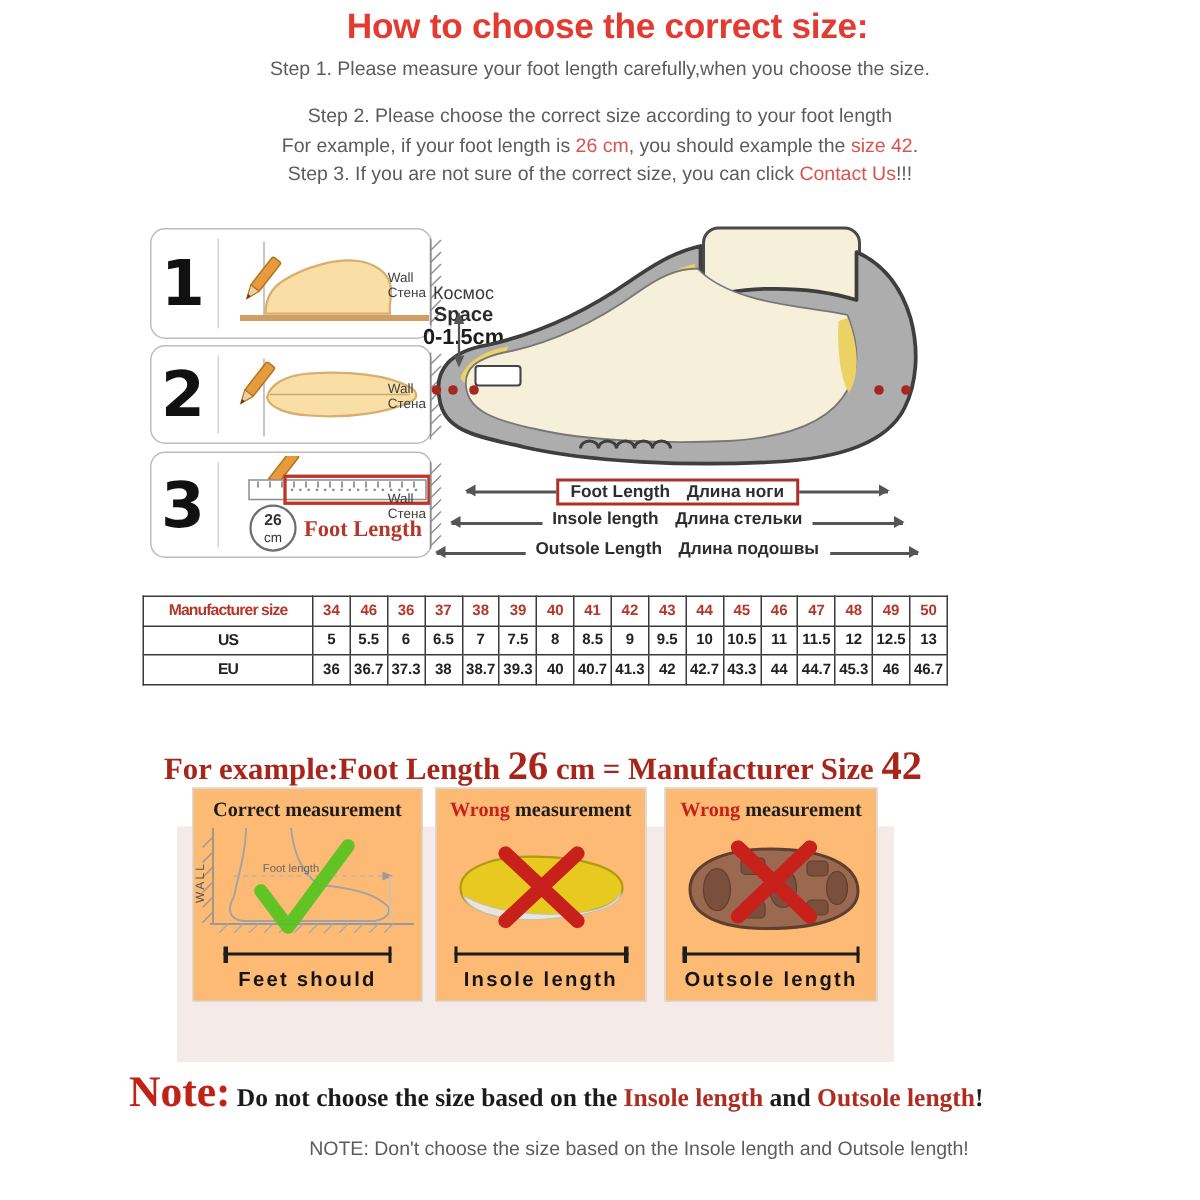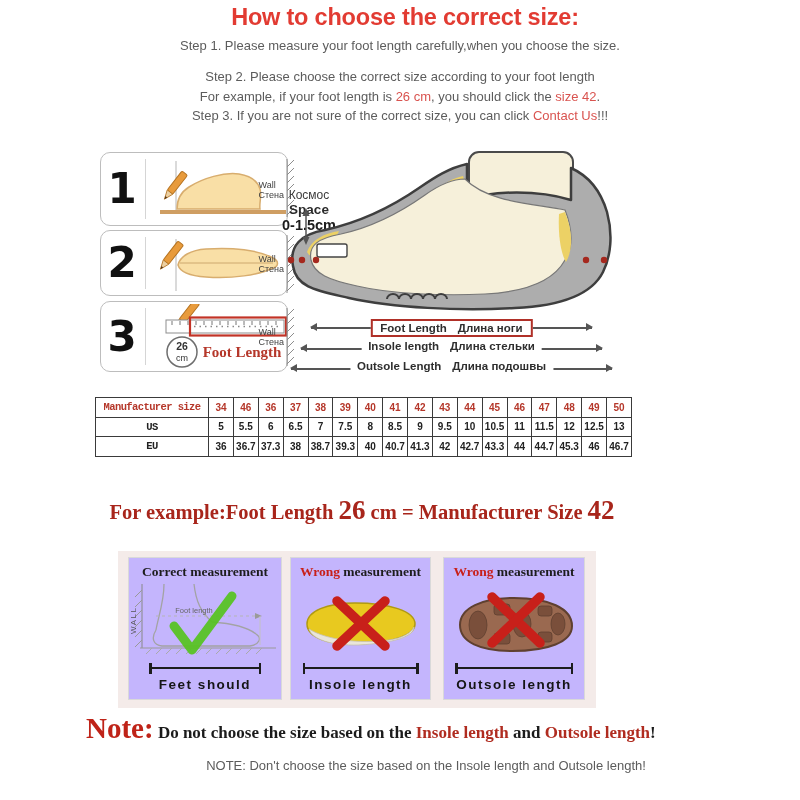--- a/index.html
+++ b/index.html
@@ -41,31 +41,31 @@
     border-left:7px solid #555;border-top:4.5px solid transparent;border-bottom:4.5px solid transparent;}
   .mlabel{position:absolute;left:50%;top:0;transform:translateX(-50%);background:#fff;
     display:flex;gap:11px;align-items:center;padding:0 7px;font-size:11.5px;font-weight:bold;color:#2e2e2e;white-space:nowrap;}
   .mlabel.boxed{border:2.2px solid #b03028;padding:1px 8px;}
 
   
   .size-table{left:95px;top:397px;}
   .size-table table{border-collapse:collapse;table-layout:fixed;width:537px;}
   .size-table td{border:1.4px solid #3a3a3a;height:19.5px;text-align:center;vertical-align:middle;
     font-size:10px;font-weight:bold;color:#222;font-family:"Liberation Sans",sans-serif;padding:0;}
-  .size-table td.row-label{width:113px;font-family:Liberation Mono, monospace;font-size:10.5px;letter-spacing:-0.6px;}
+  .size-table td.row-label{width:113px;font-family:Liberation Sans, sans-serif;font-size:10.5px;letter-spacing:-0.6px;}
   .size-table .red{color:var(--table-red);}
 
   
   .example{left:0;top:495px;width:724px;text-align:center;font-family:"Liberation Serif",serif;
     font-weight:bold;color:var(--deep-red);font-size:20.5px;white-space:nowrap;}
   .example .big{font-size:27px;}
 
   
   .comp-bg{left:118px;top:551px;width:478px;height:157px;background:#f4ebe9;}
-  .cpanel{top:557px;height:143px;background:#c4b5fd;border:1px solid #d9d9d9;}
+  .cpanel{top:525px;height:143px;background:#fdba74;border:1px solid #d9d9d9;}
   .cpanel-title{position:absolute;left:0;right:0;top:6px;text-align:center;font-family:"Liberation Serif",serif;
     font-weight:bold;font-size:13.5px;color:#1d1d1d;}
   .cpanel-title .red{color:var(--cross-red);}
   .cpanel-art{position:absolute;left:50%;transform:translateX(-50%);}
   .cline{position:absolute;left:50%;transform:translateX(-50%);height:2.2px;background:#1d1d1d;top:109px;}
   .cline::before,.cline::after{content:"";position:absolute;width:2.5px;height:11px;background:#1d1d1d;top:-4.5px;}
   .cline::before{left:0;}  .cline::after{right:0;}
   .cpanel-caption{position:absolute;left:0;right:0;top:119px;text-align:center;font-size:13.5px;font-weight:bold;
     letter-spacing:1.5px;color:#151515;}
 
@@ -80,21 +80,21 @@
 </style>
 </head>
 <body>
 
 <div class="canvas">
 
   <div class="abs title">How to choose the correct size:</div>
   <div class="abs step step1">Step 1. Please measure your foot length carefully,when you choose the size.</div>
   <div class="abs step step2">
     <div>Step 2. Please choose the correct size according to your foot length</div>
-    <div><span>For example, if your foot length is </span><span class="red">26 cm</span><span>, you should click the </span><span class="red">size 42</span><span>.</span></div>
+    <div><span>For example, if your foot length is </span><span class="red">26 cm</span><span>, you should example the </span><span class="red">size 42</span><span>.</span></div>
     <div><span>Step 3. If you are not sure of the correct size, you can click </span><span class="red">Contact Us</span><span>!!!</span></div>
   </div>
 
   <div class="abs mpanel" style="top:152px;height:74px;">
     <div class="mp-num">1</div>
     <div class="mp-div"></div>
     <svg class="mp-art" width="152" height="70" viewBox="0 0 152 70">
       <defs>
         <g id="wallhatch" stroke="#8d8d8d" stroke-width="1">
           <line x1="0" y1="0" x2="0" y2="58"></line>

